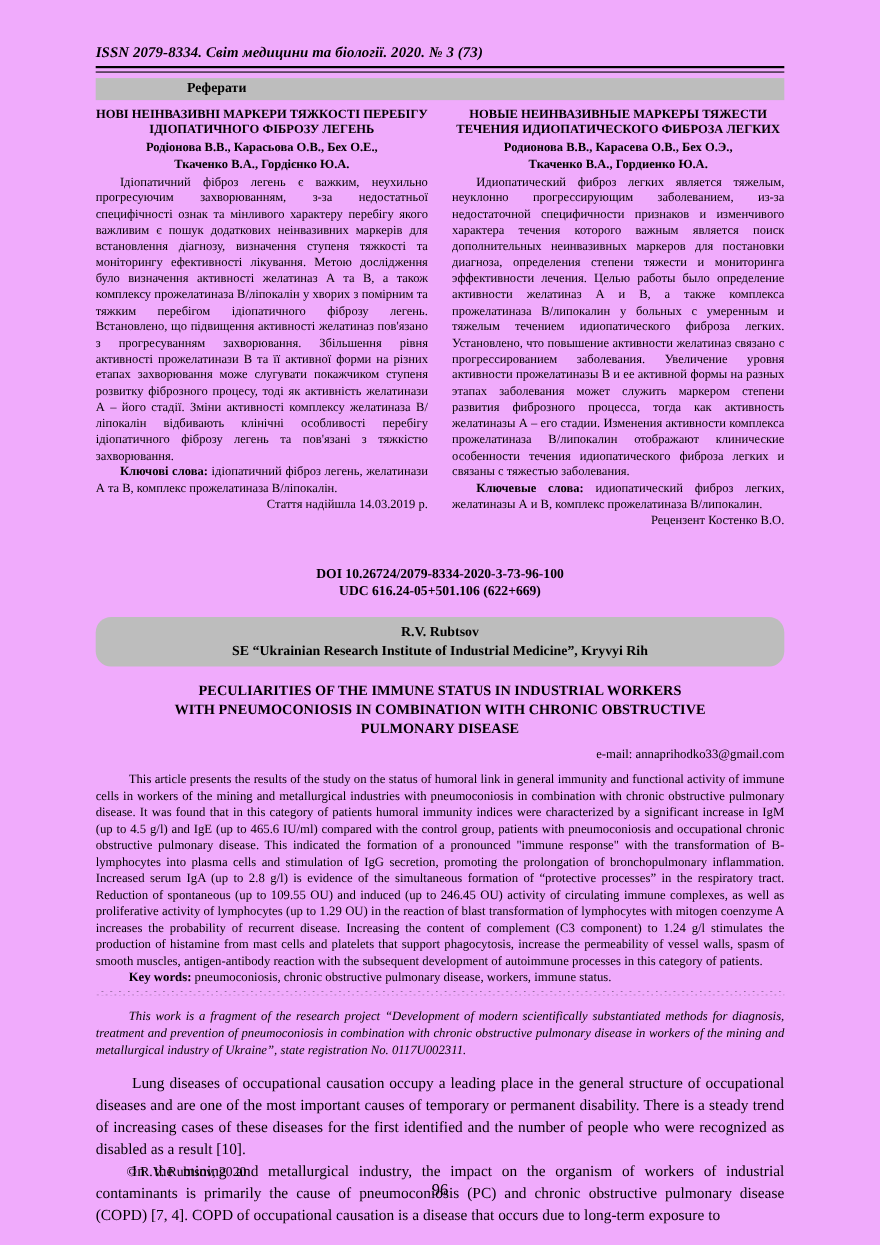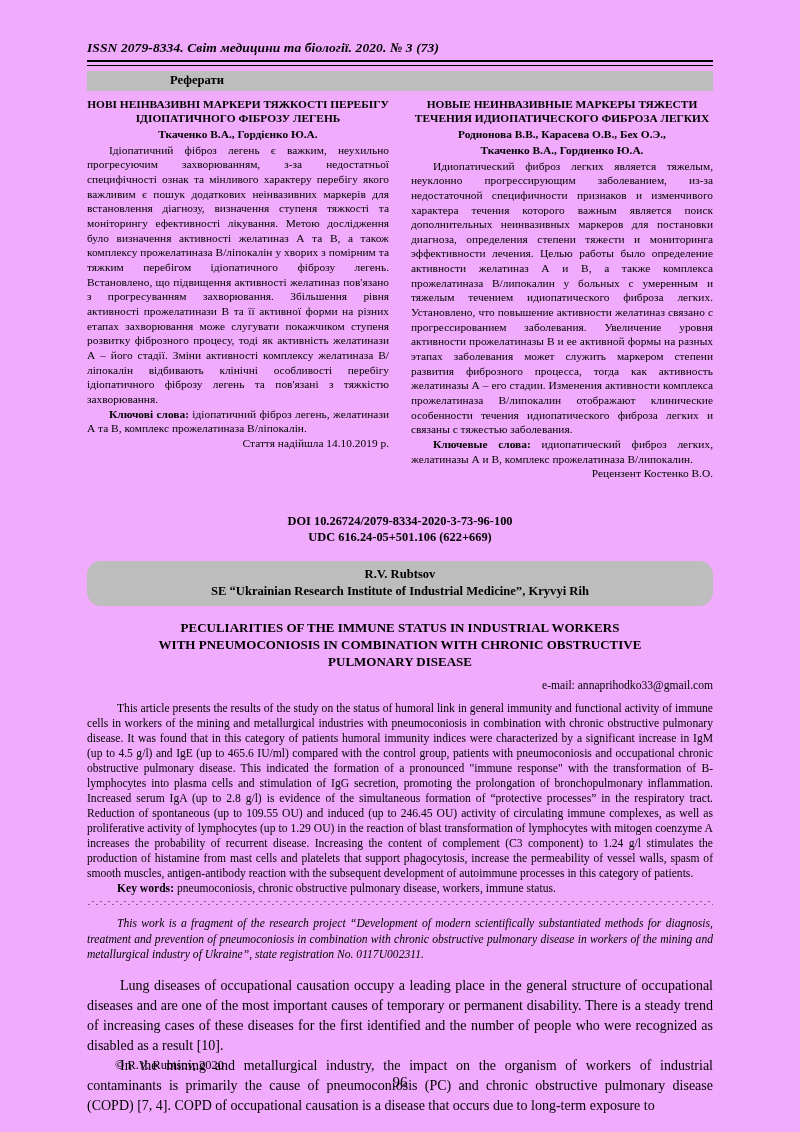--- a/index.html
+++ b/index.html
@@ -226,24 +226,25 @@
     <div class="rule-double"></div>
 
     <div class="band band-referaty">
       <span>Реферати</span>
     </div>
 
     <div class="cols">
 
       <div class="col">
         <div class="abs-title">НОВІ НЕІНВАЗИВНІ МАРКЕРИ ТЯЖКОСТІ ПЕРЕБІГУ ІДІОПАТИЧНОГО ФІБРОЗУ ЛЕГЕНЬ</div>
+        <div class="abs-authors">Родіонова В.В., Карасьова О.В., Бех О.Е.,</div>
         <div class="abs-authors">Ткаченко В.А., Гордієнко Ю.А.</div>
         <div class="abs-body">Ідіопатичний фіброз легень є важким, неухильно прогресуючим захворюванням, з-за недостатньої специфічності ознак та мінливого характеру перебігу якого важливим є пошук додаткових неінвазивних маркерів для встановлення діагнозу, визначення ступеня тяжкості та моніторингу ефективності лікування. Метою дослідження було визначення активності желатиназ А та В, а також комплексу прожелатиназа В/ліпокалін у хворих з помірним та тяжким перебігом ідіопатичного фіброзу легень. Встановлено, що підвищення активності желатиназ пов'язано з прогресуванням захворювання. Збільшення рівня активності прожелатинази В та її активної форми на різних етапах захворювання може слугувати покажчиком ступеня розвитку фіброзного процесу, тоді як активність желатинази А – його стадії. Зміни активності комплексу желатиназа В/ліпокалін відбивають клінічні особливості перебігу ідіопатичного фіброзу легень та пов'язані з тяжкістю захворювання.</div>
         <div class="abs-keywords"><b>Ключові слова:</b> <span>ідіопатичний фіброз легень, желатинази А та В, комплекс прожелатиназа В/ліпокалін.</span></div>
-        <div class="abs-right">Стаття надійшла 14.10.2019 р.</div>
+        <div class="abs-right">Стаття надійшла 14.03.2019 р.</div>
       </div>
 
       <div class="col">
         <div class="abs-title">НОВЫЕ НЕИНВАЗИВНЫЕ МАРКЕРЫ ТЯЖЕСТИ ТЕЧЕНИЯ ИДИОПАТИЧЕСКОГО ФИБРОЗА ЛЕГКИХ</div>
         <div class="abs-authors">Родионова В.В., Карасева О.В., Бех О.Э.,</div>
         <div class="abs-authors">Ткаченко В.А., Гордиенко Ю.А.</div>
         <div class="abs-body">Идиопатический фиброз легких является тяжелым, неуклонно прогрессирующим заболеванием, из-за недостаточной специфичности признаков и изменчивого характера течения которого важным является поиск дополнительных неинвазивных маркеров для постановки диагноза, определения степени тяжести и мониторинга эффективности лечения. Целью работы было определение активности желатиназ А и В, а также комплекса прожелатиназа В/липокалин у больных с умеренным и тяжелым течением идиопатического фиброза легких. Установлено, что повышение активности желатиназ связано с прогрессированием заболевания. Увеличение уровня активности прожелатиназы В и ее активной формы на разных этапах заболевания может служить маркером степени развития фиброзного процесса, тогда как активность желатиназы А – его стадии. Изменения активности комплекса прожелатиназа В/липокалин отображают клинические особенности течения идиопатического фиброза легких и связаны с тяжестью заболевания.</div>
         <div class="abs-keywords"><b>Ключевые слова:</b> <span>идиопатический фиброз легких, желатиназы А и В, комплекс прожелатиназа В/липокалин.</span></div>
         <div class="abs-right">Рецензент Костенко В.О.</div>
       </div>

